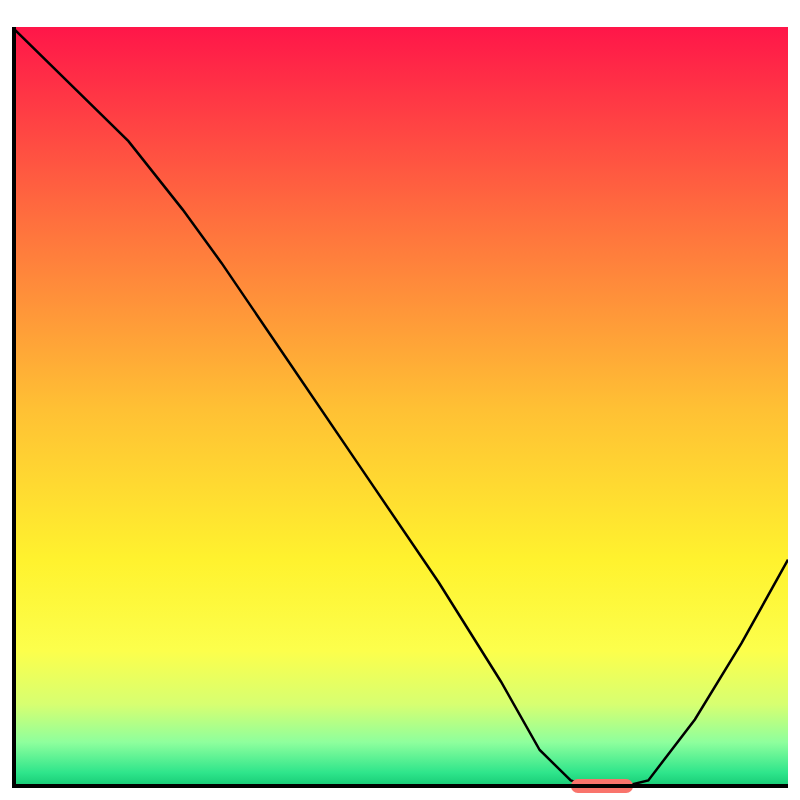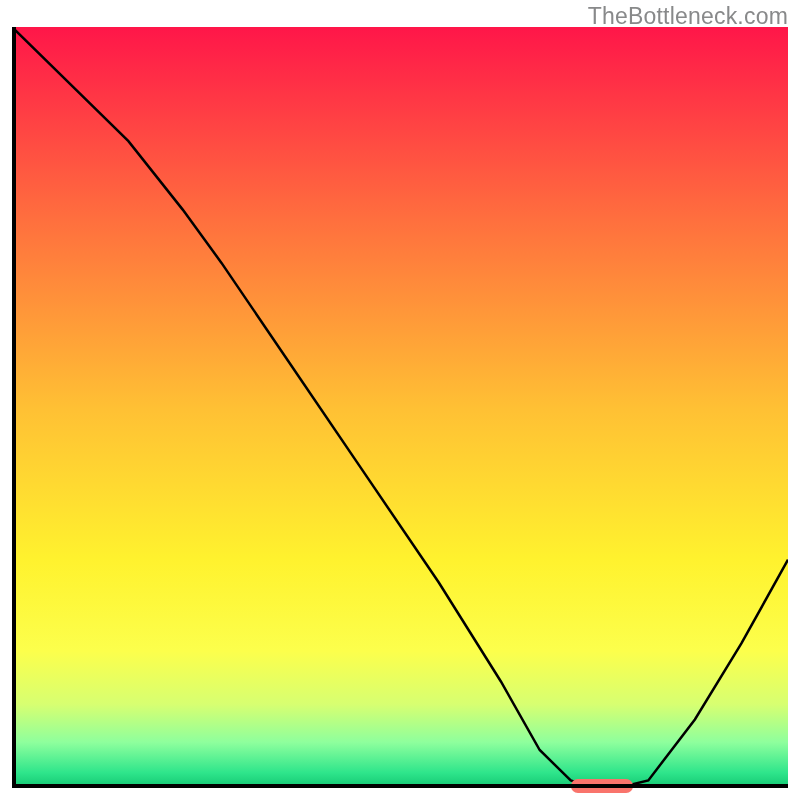--- a/index.html
+++ b/index.html
@@ -64,21 +64,20 @@
     height: 14px;
     border-radius: 7px;
     background: #f9746c;
   }
 </style>
 </head>
 <body>
 
 <div class="chart-container">
 
-  <div class="watermark">TheBottleneck.com</div>
 
   <div class="plot-area">
 
     <svg class="gradient-bg" viewBox="0 0 776 761" preserveAspectRatio="none">
       <defs>
         <linearGradient id="bg-grad" x1="0" y1="0" x2="0" y2="1">
             <stop offset="0%" stop-color="#ff1649"></stop>
             <stop offset="25%" stop-color="#ff6e3e"></stop>
             <stop offset="50%" stop-color="#ffc034"></stop>
             <stop offset="70%" stop-color="#fff22e"></stop>

